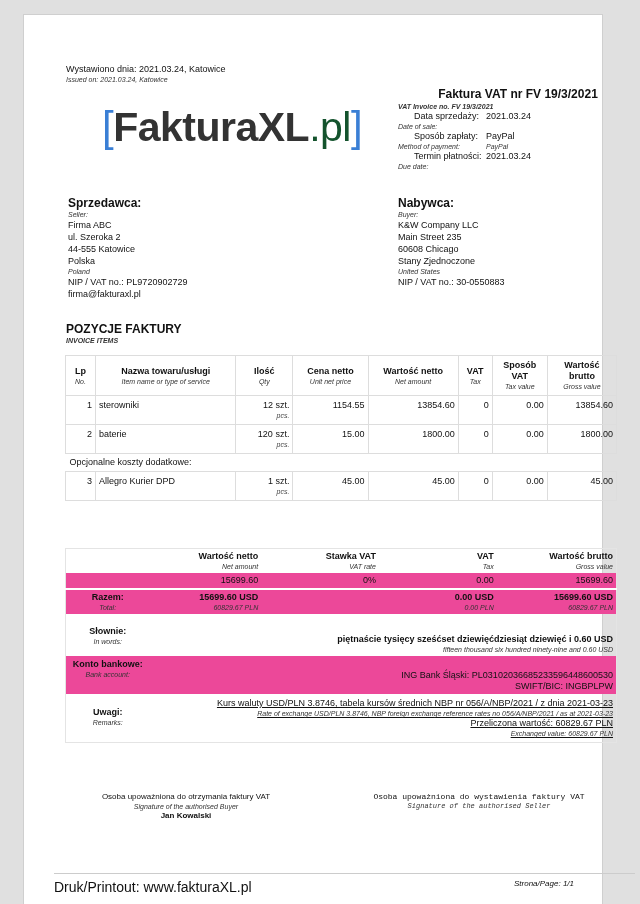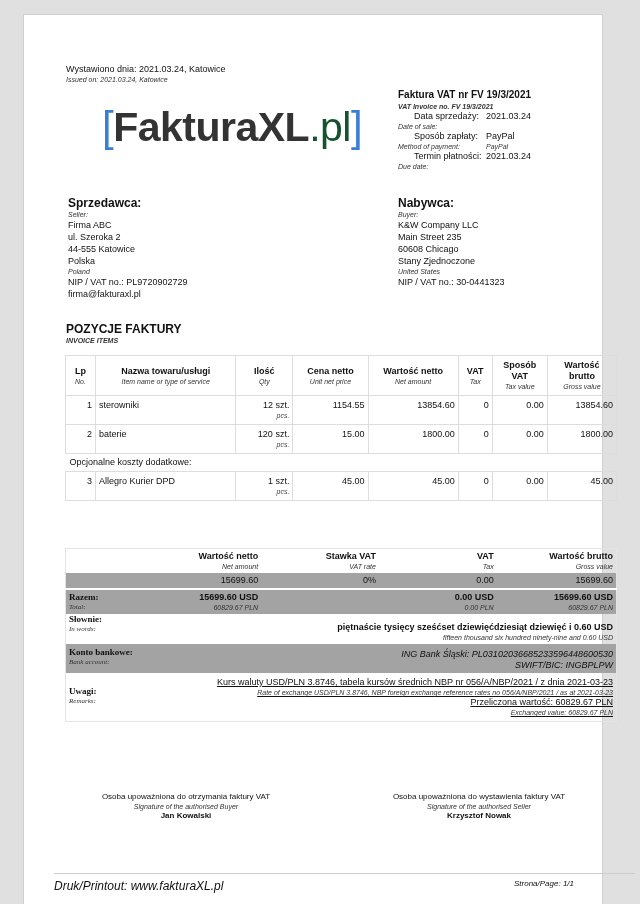--- a/index.html
+++ b/index.html
@@ -9,21 +9,21 @@
     .abs { position: absolute; }
     .en { font-style: italic; color: #333; font-size: 7px; line-height: 9px; }
     .l9 { font-size: 9px; line-height: 12px; }
 
     .issued { left: 42px; top: 48px; }
     .logo { left: 78px; top: 87px; font-size: 41px; font-weight: bold; letter-spacing: -0.5px; line-height: 50px; color: #333; white-space: nowrap; }
     .logo .br { color: #3a7fd5; font-weight: normal; font-size: 42px; }
     .logo .pl { font-weight: normal; color: #14532d; }
 
     .inv { left: 374px; top: 72px; width: 240px; }
-    .inv-title { font-size: 10px; font-weight: bold; line-height: 15px; }
+    .inv-title { font-size: 12px; font-weight: bold; line-height: 15px; text-align: center; }
     .kv { display: flex; font-size: 9px; line-height: 11px; }
     .kv .k { width: 88px; padding-left: 16px; }
     .kv-en { display: flex; font-style: italic; color: #333; font-size: 7px; line-height: 9px; }
     .kv-en .k { width: 88px; }
 
     .party { font-size: 9px; line-height: 12px; }
     .party h3 { font-size: 12px; font-weight: bold; line-height: 13px; }
     .seller { left: 44px; top: 182px; }
     .buyer { left: 374px; top: 182px; }
 
@@ -36,32 +36,32 @@
     .items th { font-weight: bold; text-align: center; vertical-align: middle; padding: 2px 3px; line-height: 11px; font-size: 9px; }
     .items th .en { font-weight: normal; }
     .items td { vertical-align: top; padding: 4px 3px; line-height: 11px; height: 26px; }
     .items td.r { text-align: right; }
     .items td .unit-en { display: block; font-style: italic; color: #444; font-size: 7px; line-height: 9px; }
     .items tr.opt td { border-left: none; border-right: none; height: 18px; padding: 3px 4px; }
     .items thead tr { height: 40px; }
 
     .summary { position: absolute; left: 41px; top: 533px; width: 552px; border: 1px solid #e4e4e4; font-size: 9px; }
     .summary td { padding: 2px 3px; vertical-align: top; line-height: 11px; }
-    .summary .g td { background: #a3a3a3; }
+    .summary .g td { background: #ec4899; }
     .summary .r { text-align: right; }
     .summary .b { font-weight: bold; }
-    .summary .lbl { width: 84px; text-align: left; font-family: Liberation Serif, serif; }
+    .summary .lbl { width: 84px; text-align: center; }
     .summary .div td { border-top: 2px solid #fff; }
 
     .sig { position: absolute; top: 777px; width: 240px; text-align: center; font-size: 8px; line-height: 10px; }
     .sig .en { font-size: 7px; line-height: 9px; }
     .sig .name { font-weight: bold; font-size: 8px; }
 
     .foot-line { position: absolute; left: 30px; top: 858px; width: 581px; border-top: 1px solid #ccc; }
-    .foot-l { left: 30px; top: 864px; font-style: italic; font-size: 12px; }
+    .foot-l { left: 30px; top: 864px; font-size: 14px; }
     .foot-r { right: 28px; top: 864px; font-style: italic; font-size: 8px; text-align: right; }
   </style>
 </head>
 <body>
 
 <div class="page">
 
   <div class="abs issued">
     <div class="l9">Wystawiono dnia: 2021.03.24, Katowice</div>
     <div class="en">Issued on: 2021.03.24, Katowice</div>
@@ -111,21 +111,21 @@
   </div>
 
   <div class="abs party buyer">
     <h3>Nabywca:</h3>
     <div class="en">Buyer:</div>
     <div>K&amp;W Company LLC</div>
     <div>Main Street 235</div>
     <div>60608 Chicago</div>
     <div>Stany Zjednoczone</div>
     <div class="en">United States</div>
-    <div>NIP / VAT no.: 30-0441323</div>
+    <div>NIP / VAT no.: 30-0550883</div>
   </div>
 
   <div class="abs" style="left:42px; top:307px;">
     <div class="sec-title">POZYCJE FAKTURY</div>
     <div class="sec-sub">INVOICE ITEMS</div>
   </div>
 
   <table class="items">
     <colgroup>
       <col style="width:30px">
@@ -259,35 +259,35 @@
       <td class="r">
             <div class="b">0.00 USD</div>
             <div class="en">0.00 PLN</div>
           </td>
       <td class="r">
             <div class="b">15699.60 USD</div>
             <div class="en">60829.67 PLN</div>
           </td>
     </tr>
     <tr>
-      <td class="r lbl" style="padding-top:0;">
+      <td class="r lbl" style="padding-top:12px;">
             <div class="b">Słownie:</div>
             <div class="en">In words:</div>
           </td>
-      <td colspan="4" class="r" style="padding-top:8px;">
+      <td colspan="4" class="r" style="padding-top:20px;">
             <div class="b">piętnaście tysięcy sześćset dziewięćdziesiąt dziewięć i 0.60 USD</div>
             <div class="en">fifteen thousand six hundred ninety-nine and 0.60 USD</div>
           </td>
     </tr>
     <tr class="g">
       <td class="r lbl" style="padding-top:3px;">
             <div class="b">Konto bankowe:</div>
             <div class="en">Bank account:</div>
           </td>
-      <td colspan="4" class="r" style="padding-top:5px;font-style:italic;">
+      <td colspan="4" class="r" style="padding-top:14px;">
             <div>ING Bank Śląski: PL03102036685233596448600530</div>
             <div>SWIFT/BIC: INGBPLPW</div>
           </td>
     </tr>
     <tr>
       <td class="r lbl" style="padding-top:13px; height:44px;">
             <div class="b">Uwagi:</div>
             <div class="en">Remarks:</div>
           </td>
       <td colspan="4" class="r" style="padding-top:4px; padding-bottom:4px;text-decoration:underline;">
@@ -298,23 +298,22 @@
       </td>
     </tr>
   </tbody>
     </table>
 
   <div class="sig" style="left:42px;">
     <div>Osoba upoważniona do otrzymania faktury VAT</div>
     <div class="en">Signature of the authorised Buyer</div>
     <div class="name">Jan Kowalski</div>
   </div>
-  <div class="sig" style="left:335px;">
+  <div class="sig" style="left:335px;font-family:Liberation Mono, monospace;">
     <div>Osoba upoważniona do wystawienia faktury VAT</div>
     <div class="en">Signature of the authorised Seller</div>
-    <div class="name">Krzysztof Nowak</div>
   </div>
 
   <div class="foot-line"></div>
   <div class="abs foot-l">Druk/Printout: www.fakturaXL.pl</div>
   <div class="abs foot-r">Strona/Page: 1/1</div>
 
 </div>
 
 </body></html>

